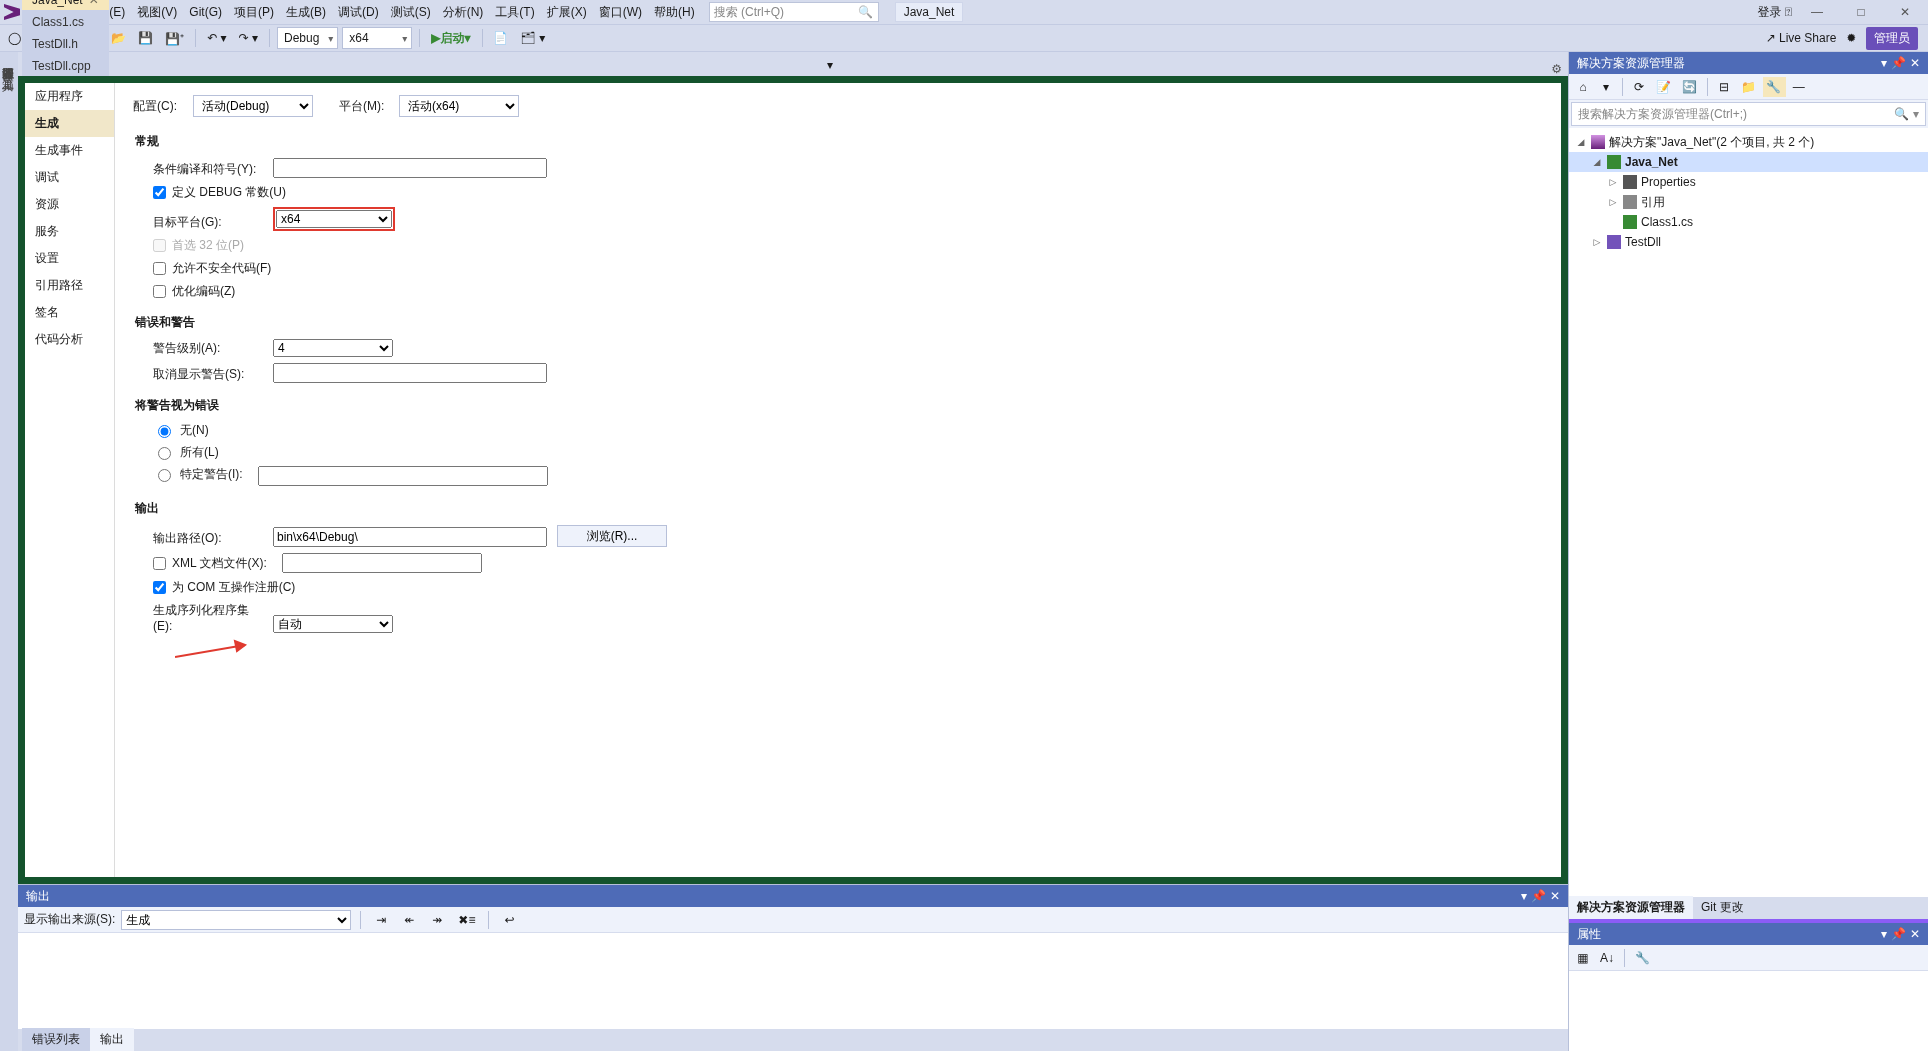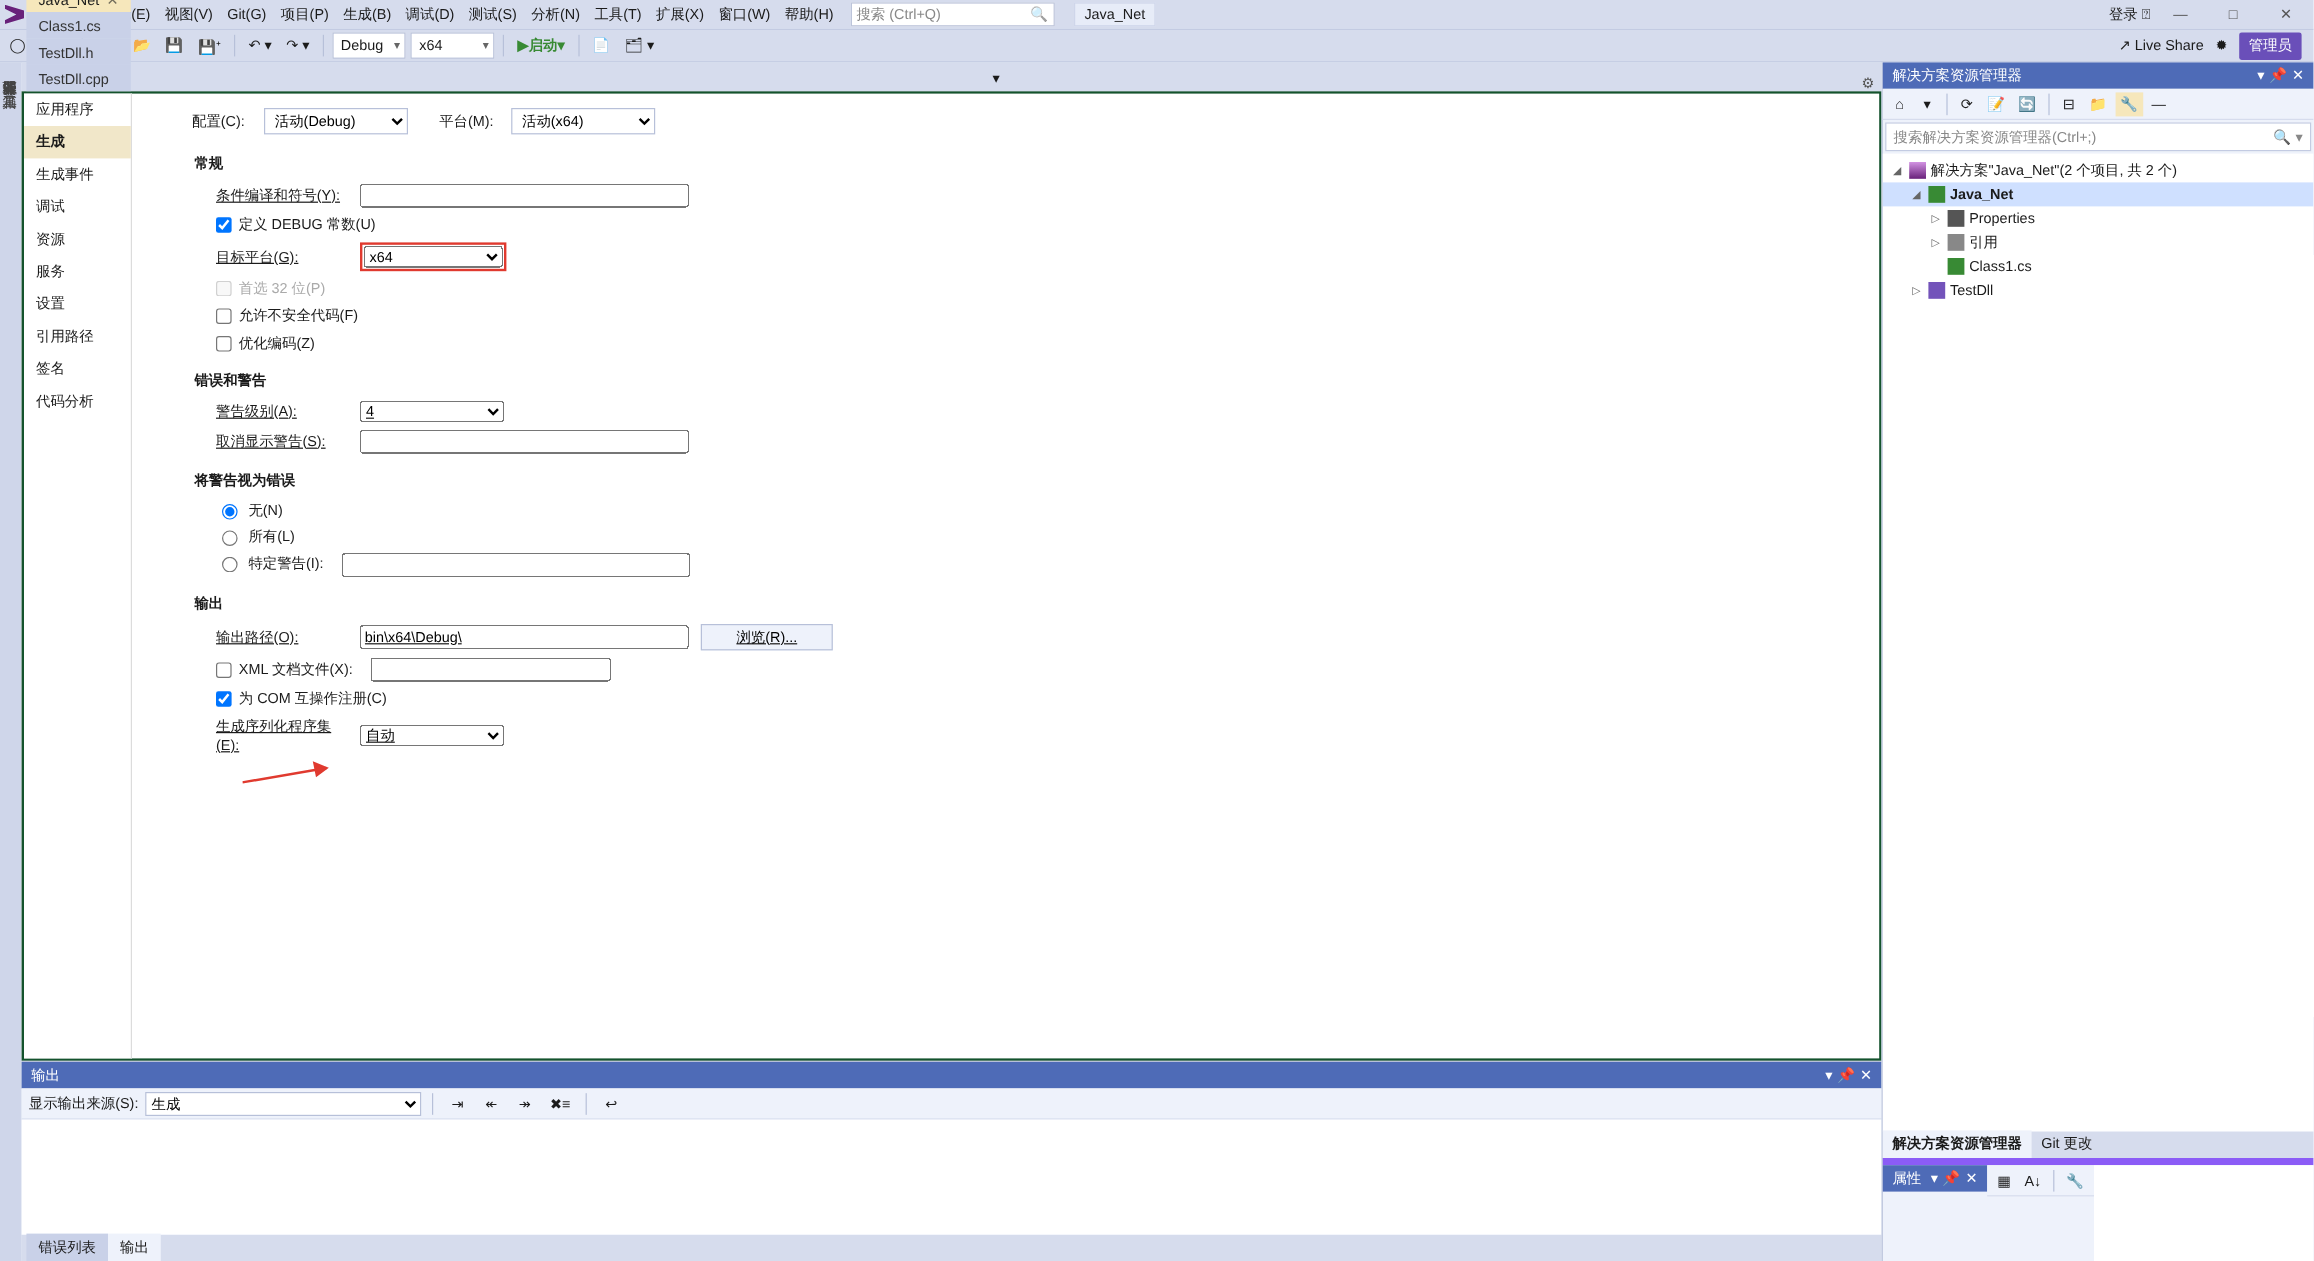--- a/index.html
+++ b/index.html
@@ -22,31 +22,31 @@
 .play{color:#388a34;font-weight:bold;}
 .ls-area{margin-left:auto;display:flex;align-items:center;gap:10px;padding-right:6px;text-align:center;}
 .body-area{flex:1;display:flex;min-height:0;}
 .left-gutter{width:18px;background:#cfd6ea;writing-mode:vertical-rl;text-orientation:mixed;font-size:11px;color:#444;padding:6px 2px;display:flex;gap:12px;}
 .center-col{flex:1;display:flex;flex-direction:column;min-width:0;}
 .doc-tabs{display:flex;align-items:flex-end;height:24px;background:#d6dced;gap:0;padding-left:4px;position:relative;}
 .doc-tab{height:22px;padding:0 10px;display:flex;align-items:center;gap:6px;background:#c9d1e8;color:#333;border-top:1px solid transparent;position:relative;}
 .doc-tab.active{background:#f6e7bb;color:#1b1b1b;}
 .doc-tab .close{opacity:.6;}
 .doc-tabs .gear{margin-left:auto;margin-right:6px;color:#555;}
-.props-page{flex:1;display:flex;background:#fff;border:2px solid #14532d;min-height:0;gap:32px;}
+.props-page{flex:1;display:flex;background:#fff;border:7px solid #14532d;min-height:0;}
 .side-nav{width:90px;background:#fff;border-right:1px solid #dcdcdc;display:flex;flex-direction:column;}
 .side-nav div{padding:5px 10px;cursor:default;}
 .side-nav div.sel{background:#f1e7c9;font-weight:bold;}
 .props-body{flex:1;overflow:auto;padding:12px 18px 20px 18px;position:relative;}
 .cfg-row{display:flex;align-items:center;gap:8px;margin-bottom:16px;}
 .cfg-row label{min-width:52px;}
 .cfg-row select,.frm select,.frm input[type=text]{height:22px;border:1px solid #b7c0d9;background:#fff;padding:0 4px;}
 .cfg-row select{width:120px;}
 .section-title{font-weight:bold;margin:14px 0 8px 2px;}
-.frm-row{display:flex;align-items:center;gap:10px;margin:6px 0 6px 20px;text-decoration:underline;}
+.frm-row{display:flex;align-items:flex-end;gap:10px;margin:6px 0 6px 20px;}
 .frm-row .lbl{width:110px;}
 .frm-row input[type=text]{width:274px;}
 .frm-row select{width:120px;}
 .chk{display:flex;align-items:center;gap:6px;margin:6px 0 6px 20px;}
 .chk input{margin:0;}
 .disabled{color:#aaa;}
 .highlight-box{border:2px solid #e03a2f;padding:1px;}
 .radio{display:flex;align-items:flex-start;gap:6px;margin:5px 0 5px 20px;}
 .arrow{position:absolute;left:60px;top:556px;width:80px;height:20px;pointer-events:none;}
 .arrow-line{stroke:#e03a2f;stroke-width:2;fill:#e03a2f;}
@@ -73,21 +73,21 @@
 .tree-row.sel{background:#cfe0ff;}
 .ic-sln{background:linear-gradient(#d292e2,#68217a);}
 .ic-csproj{background:#388a34;}
 .ic-wrench{background:#555;}
 .ic-ref{background:#888;}
 .ic-cs{background:#388a34;}
 .ic-cpp{background:#7353ba;}
 .sol-bottom-tabs{height:22px;background:#d6dced;display:flex;align-items:flex-end;}
 .sol-bottom-tabs div{padding:3px 8px;}
 .sol-bottom-tabs div.sel{background:#eef2fb;font-weight:bold;}
-.prop-section{display:flex;flex-direction:row;border-top:6px solid #8b5cf6;}
+.prop-section{display:flex;flex-direction:column;border-top:4px solid #8b5cf6;}
 .prop-body{flex:1;background:#fff;min-height:80px;}
 .statusbar{height:24px;background:#68217a;color:#fff;display:flex;align-items:center;padding:0 10px;gap:10px;}
 .statusbar .sr{margin-left:auto;display:flex;gap:10px;align-items:center;}
 .watermark{position:absolute;right:30px;bottom:4px;color:rgba(200,200,200,.55);font-size:13px;pointer-events:none;}
 .browse-btn{height:22px;width:110px;border:1px solid #b7c0d9;background:#eef2fb;}
 svg{display:block;}
 </style>
 </head>
 <body>
 

